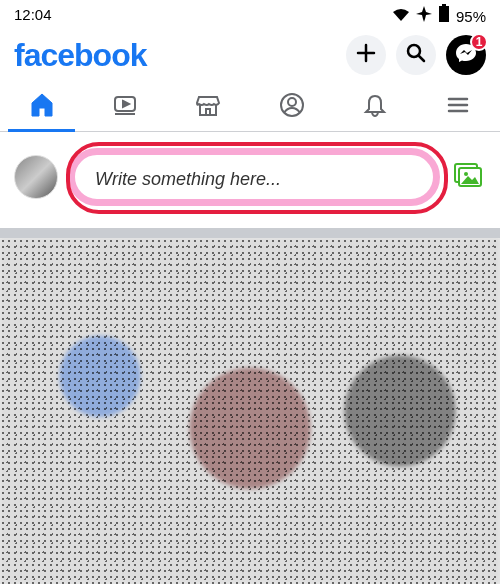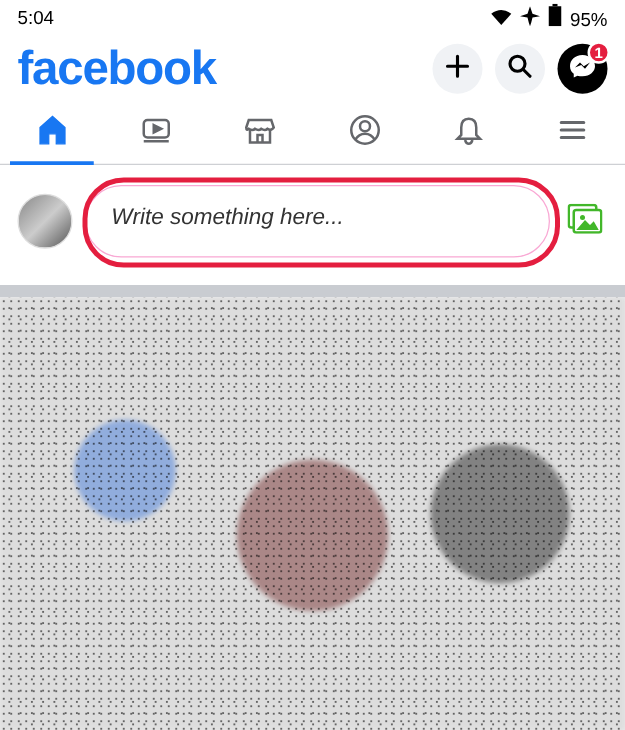--- a/index.html
+++ b/index.html
@@ -2,35 +2,35 @@
 <html><head>
 <meta charset="utf-8">
 <style>
 * { margin:0; padding:0; box-sizing:border-box; }
 html,body { width:500px; height:584px; font-family:-apple-system,Helvetica,Arial,sans-serif; background:#fff; }
 
 .status-bar { height:28px; display:flex; justify-content:space-between; align-items:center; padding:0 14px; font-size:15px; font-weight:500; color:#000; }
 .status-right { display:flex; align-items:flex-end; gap:6px; }
 
 .app-header { height:54px; display:flex; align-items:center; padding:0 14px; justify-content:space-between; }
-.logo { font-size:38px; font-weight:700; color:#1877f2; letter-spacing:-1px; }
+.logo { font-size:32px; font-weight:700; color:#1877f2; letter-spacing:-1px; }
 .header-actions { display:flex; gap:10px; }
 .icon-bubble { width:40px; height:40px; border-radius:50%; background:#f0f2f5; display:flex; align-items:center; justify-content:center; position:relative; }
 .badge { position:absolute; top:-2px; right:-2px; width:18px; height:18px; background:#e41e3f; border-radius:50%; display:flex; align-items:center; justify-content:center; font-size:12px; font-weight:700; color:#fff; border:2px solid #fff; }
 
 .tab-bar { height:50px; display:flex; border-bottom:1px solid #ced0d4; }
 .tab { flex:1; display:flex; align-items:center; justify-content:center; position:relative; }
 .tab.active::after { content:""; position:absolute; bottom:-1px; left:8px; right:8px; height:3px; background:#1877f2; }
 .tab svg { stroke:#65676b; fill:none; }
 .tab.active svg { stroke:#1877f2; fill:#1877f2; }
 
 .composer { padding:16px 14px 22px 14px; display:flex; align-items:center; gap:10px; position:relative; }
 .avatar { width:44px; height:44px; border-radius:50%; background:linear-gradient(135deg,#888,#ccc,#555); border:1px solid #ddd; flex-shrink:0; }
 .composer-box { flex:1; position:relative; }
-.composer-input { width:100%; height:58px; border:1px solid #f9a8d4; border-radius:29px; padding:0 20px; font-size:18px; font-style:italic; color:#333; background:#fff; display:flex; align-items:flex-start; padding-top:14px; }
+.composer-input { width:100%; height:58px; border:7px solid #f9a8d4; border-radius:29px; padding:0 20px; font-size:18px; font-style:italic; color:#333; background:#fff; display:flex; align-items:flex-start; padding-top:14px; }
 .highlight { position:absolute; top:10px; left:66px; right:52px; bottom:14px; border:4px solid #e41e3f; border-radius:33px; pointer-events:none; }
 .photo-btn { width:36px; height:36px; display:flex; align-items:center; justify-content:center; flex-shrink:0; }
 
 .divider { height:10px; background:#c9ccd1; }
 
 .feed { height:calc(584px - 28px - 54px - 50px - 96px - 10px); position:relative; overflow:hidden; background:#eaeaea; }
 .noise { position:absolute; inset:0; background:
   radial-gradient(circle at 20% 40%, rgba(30,100,220,.4) 0 40px, transparent 41px),
   radial-gradient(circle at 50% 55%, rgba(120,50,50,.5) 0 60px, transparent 61px),
   radial-gradient(circle at 80% 50%, rgba(40,40,40,.5) 0 55px, transparent 56px),
@@ -42,21 +42,21 @@
   radial-gradient(#000 1px, transparent 1px);
   background-size:6px 6px, 9px 9px;
   background-position:0 0, 3px 4px;
   opacity:.55; mix-blend-mode:multiply;
 }
 </style>
 </head>
 <body>
 
 <div class="status-bar">
-  <span>5:04</span>
+  <span>12:04</span>
   <div class="status-right">
     <span><svg width="18" height="14" viewBox="0 0 18 14">
           <path d="M9 13 L1 4 Q9 -2 17 4 Z" fill="#000"></path>
         </svg></span>
     <span><svg width="16" height="16" viewBox="0 0 16 16">
           <path d="M8 0 L10 6 L16 8 L10 9 L9 13 L8 16 L7 13 L6 9 L0 8 L6 6 Z" fill="#000"></path>
         </svg></span>
     <span><svg width="12" height="18" viewBox="0 0 12 18">
           <rect x="4" y="0" width="4" height="2" fill="#000"></rect>
           <rect x="1" y="2" width="10" height="16" fill="#000"></rect>

